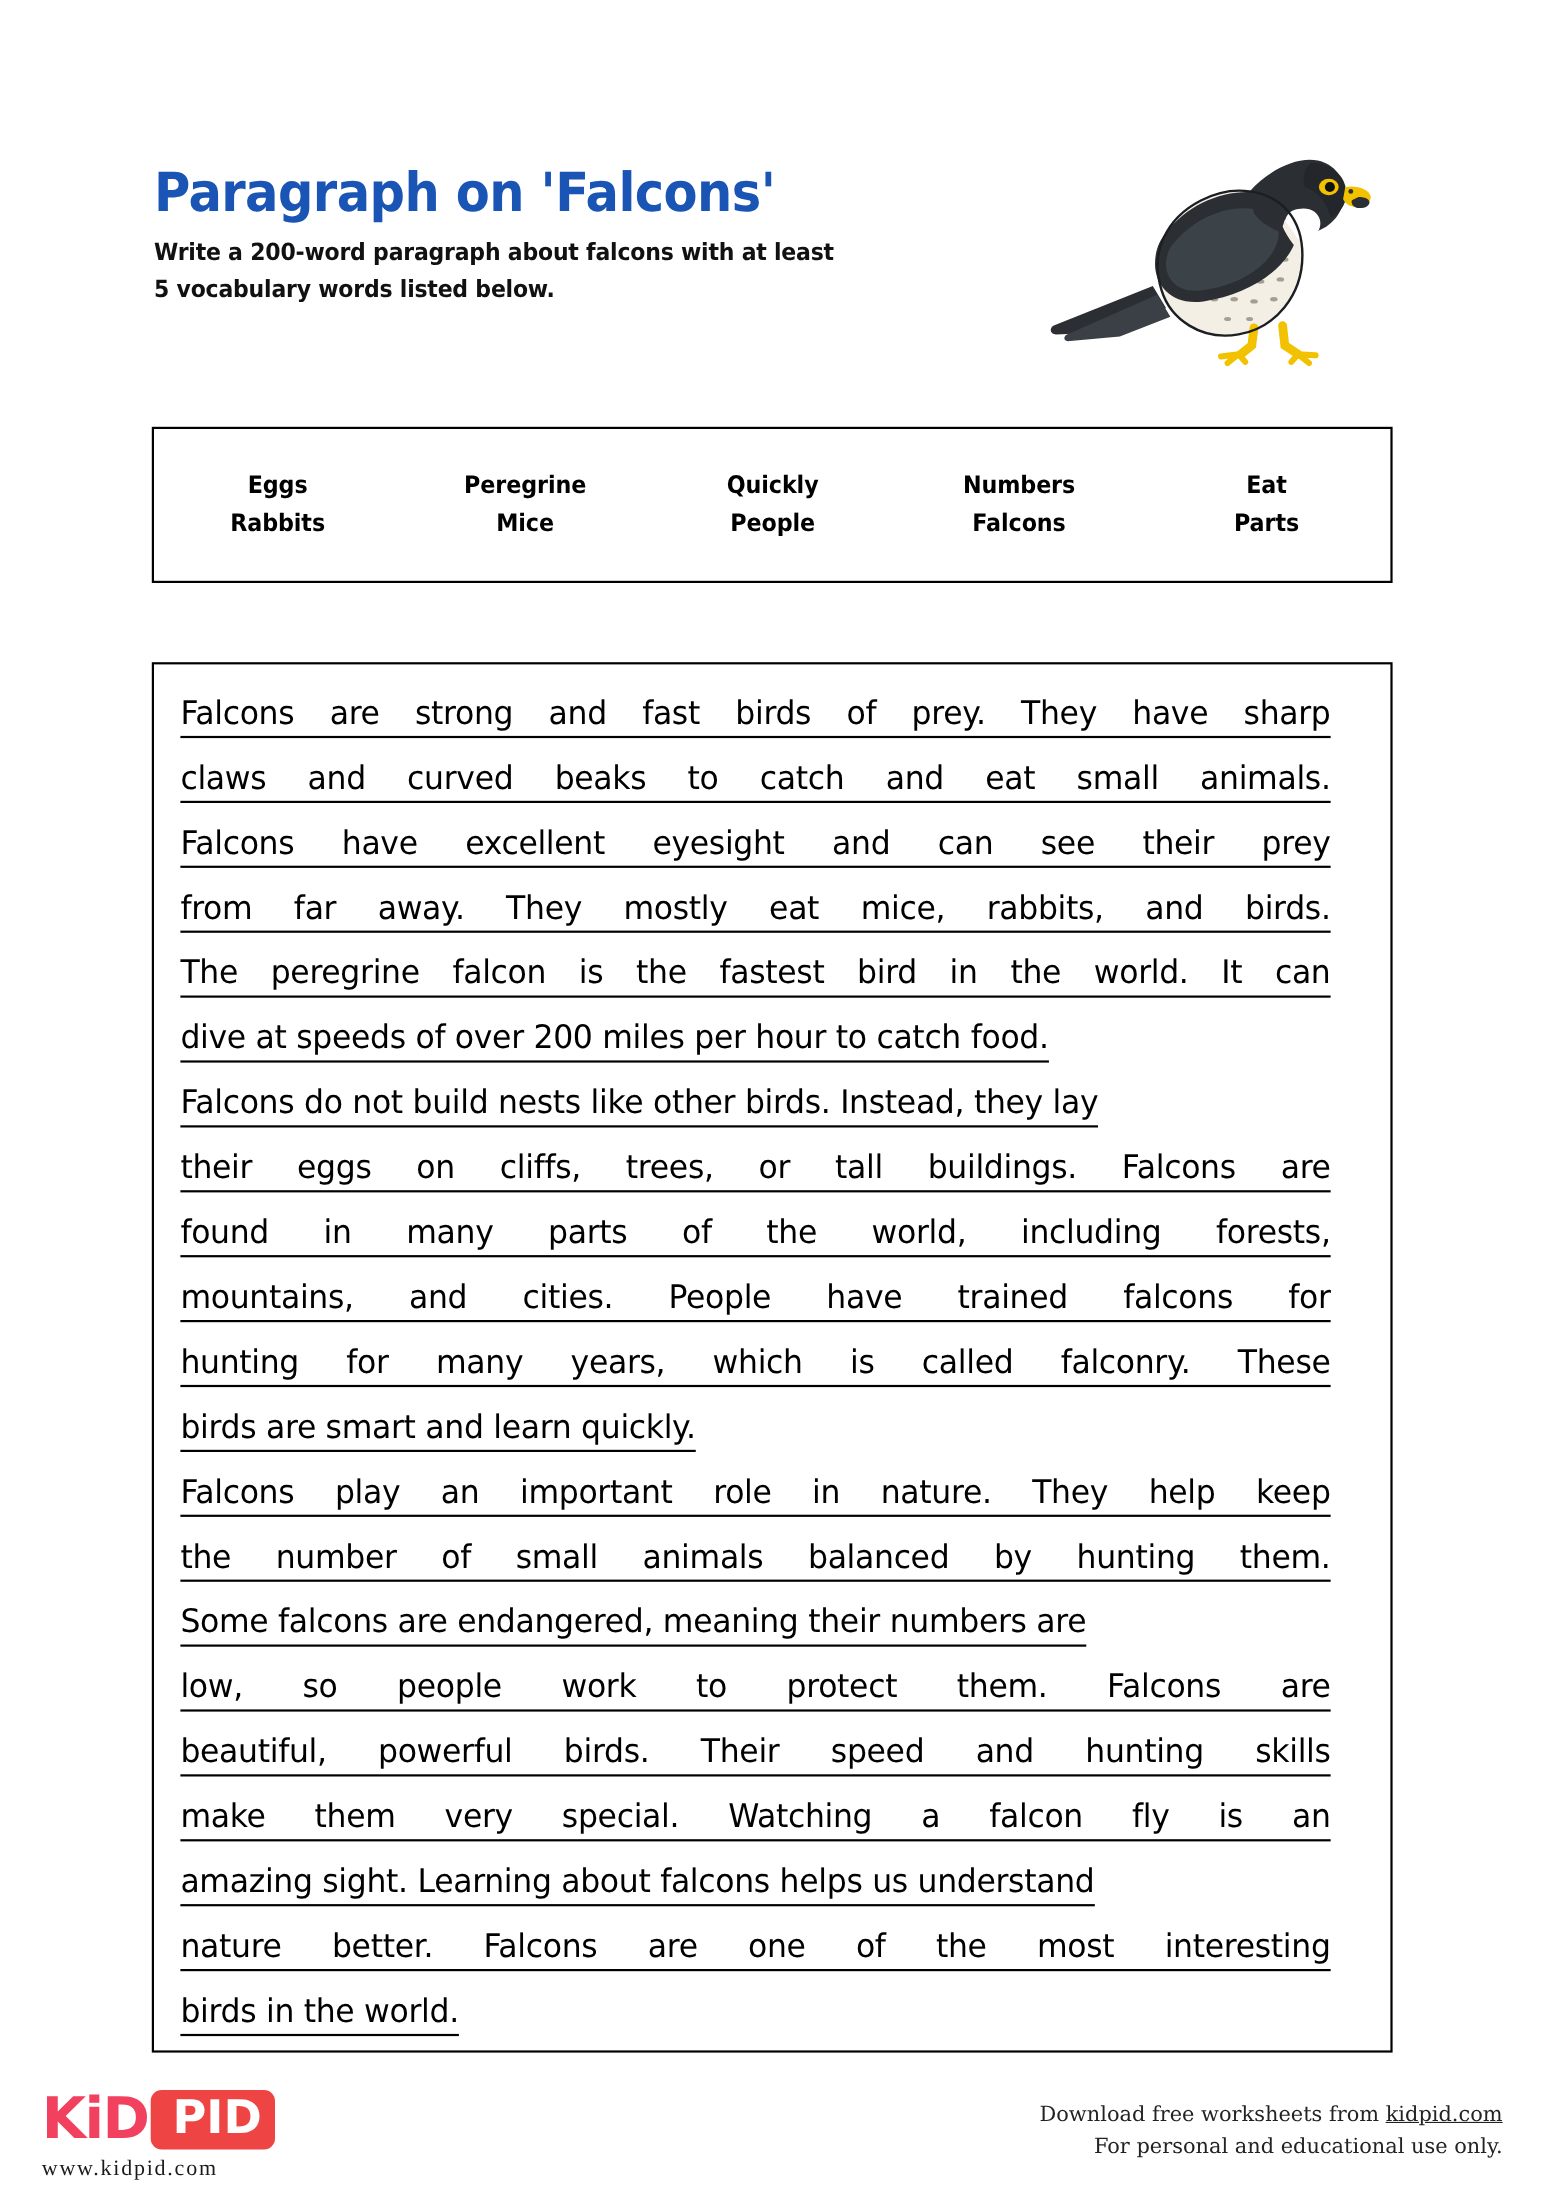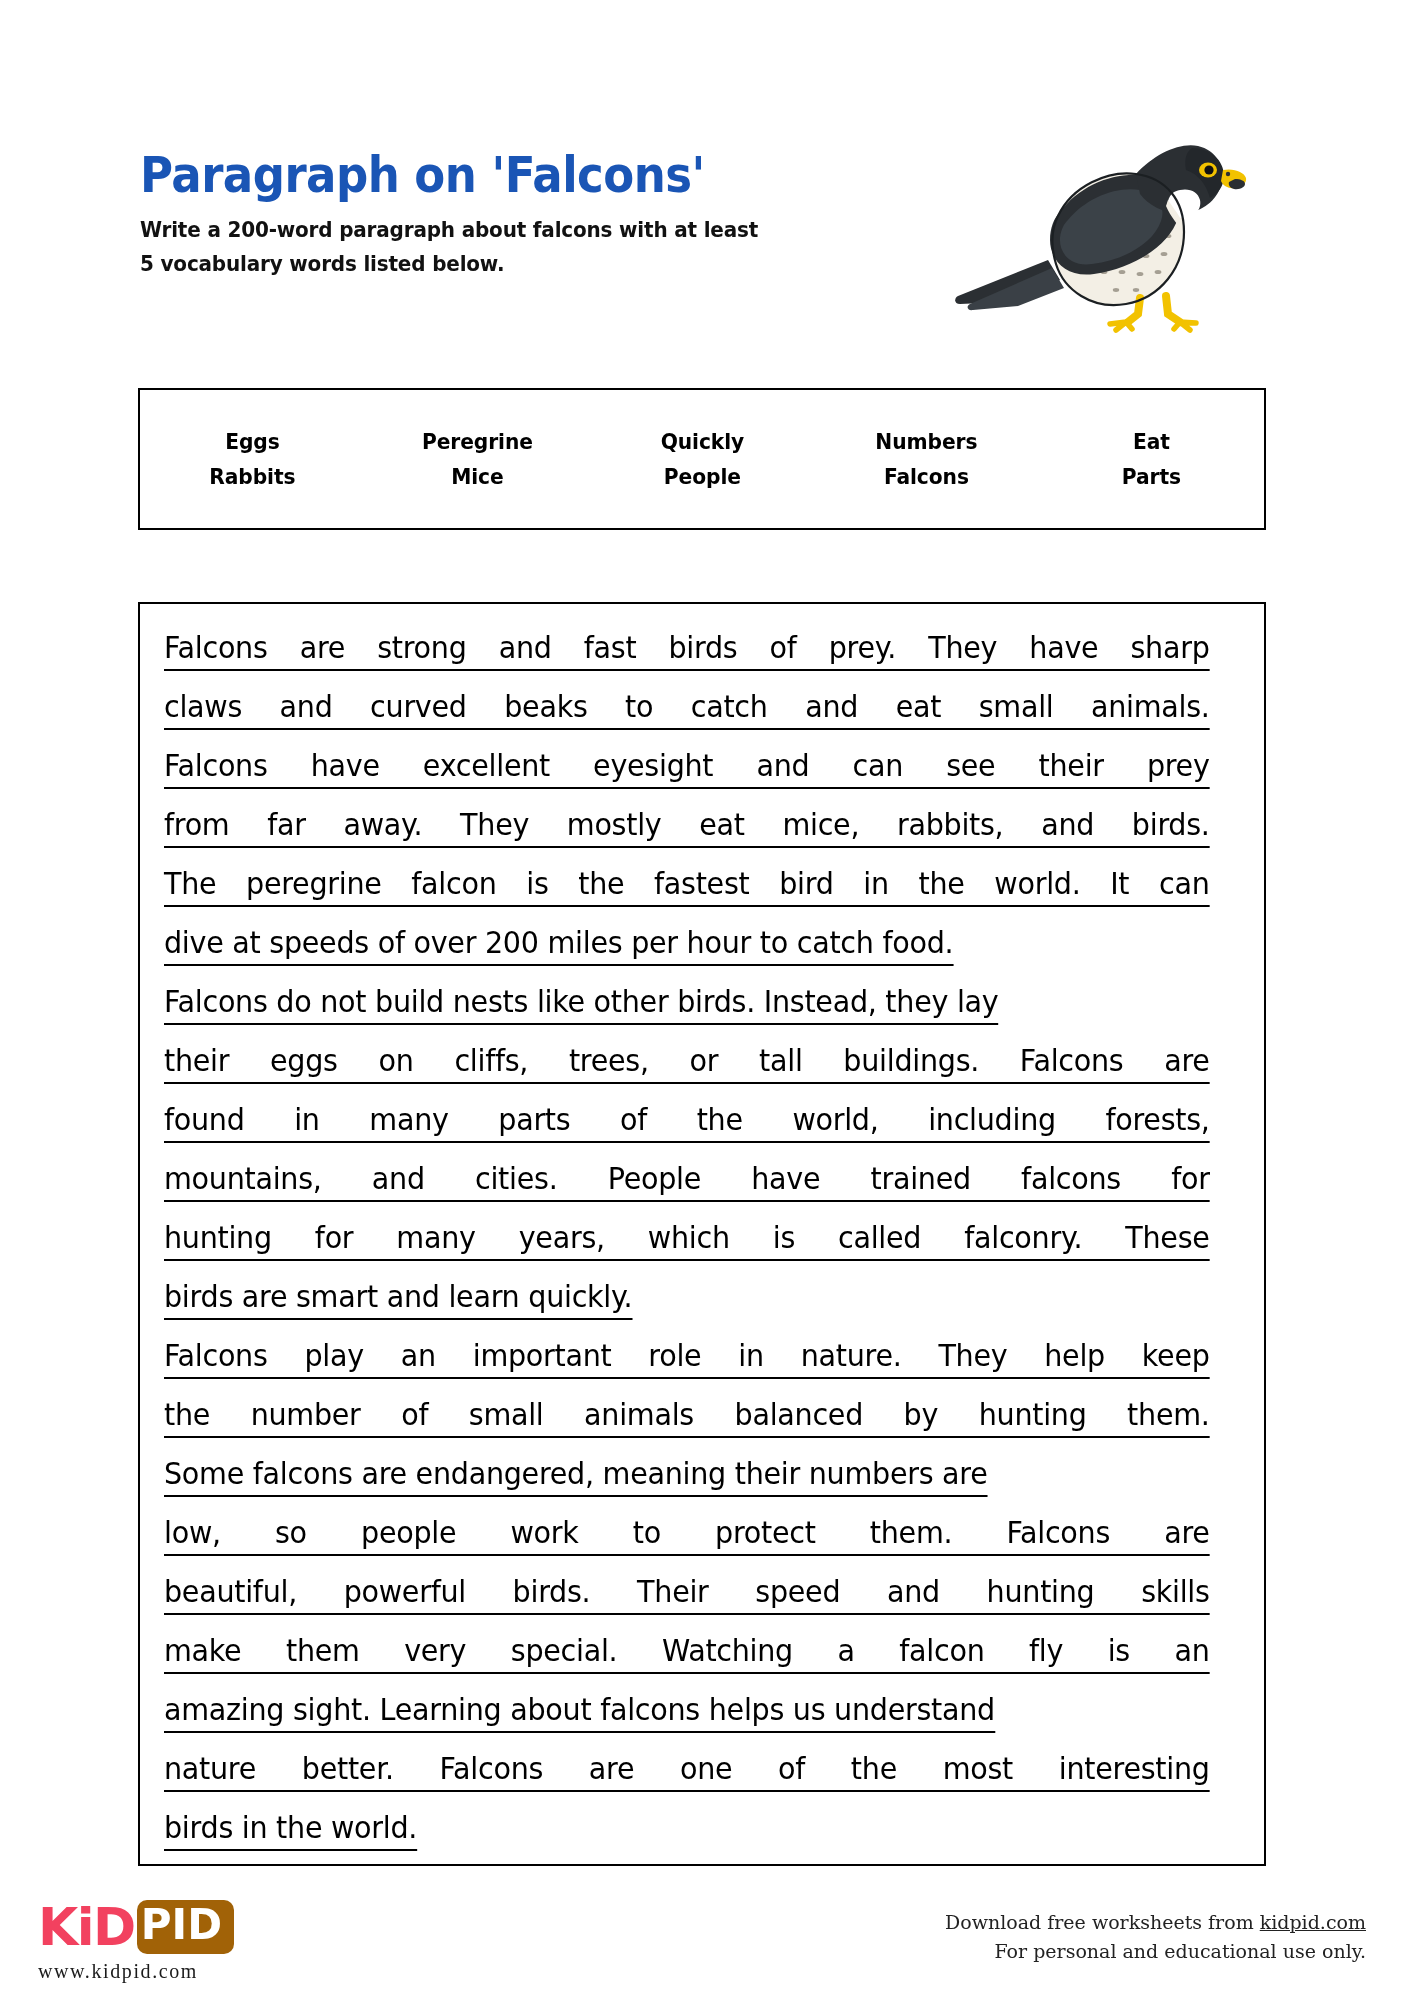--- a/index.html
+++ b/index.html
@@ -155,23 +155,23 @@
   }
   .logo-kid {
     font-family: "DejaVu Sans", sans-serif;
     font-size: 52px;
     font-weight: 700;
     color: #f2415f;
     letter-spacing: -1.5px;
     line-height: 1;
   }
   .logo-pid-box {
-    background: #a16207;
+    background: #ef4444;
     border-radius: 10px;
-    padding: 3px 12px 6px 4px;
+    padding: 3px 12px 6px 20px;
     margin-left: 2px;
     display: inline-block;
   }
   .logo-pid {
     font-family: "DejaVu Sans", sans-serif;
     font-size: 42px;
     font-weight: 700;
     color: #ffffff;
     letter-spacing: 0px;
     line-height: 1.05;

